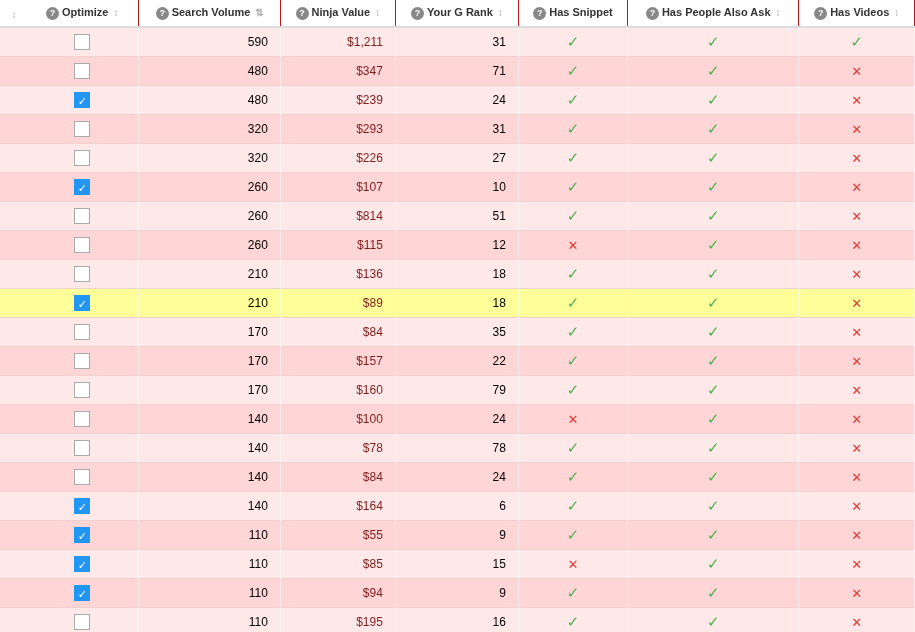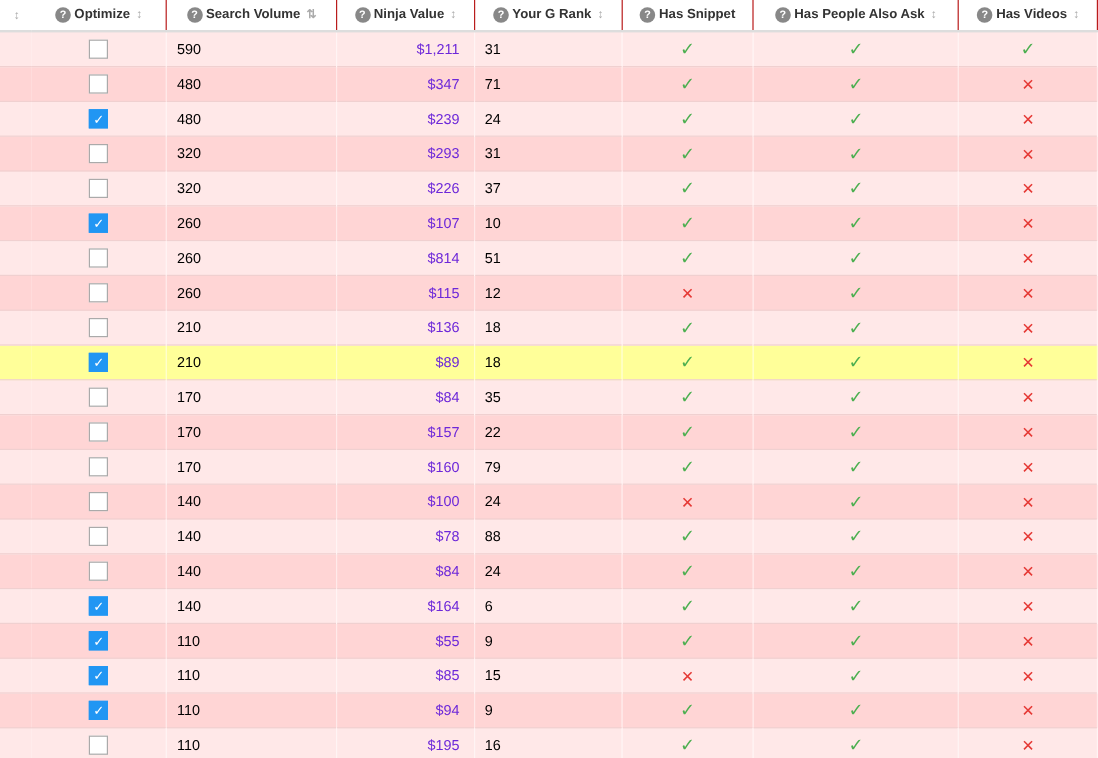--- a/index.html
+++ b/index.html
@@ -52,22 +52,22 @@
 
     tbody tr.highlighted { background: #ffff99 !important; }
 
     td {
       padding: 5px 8px;
       text-align: center;
       vertical-align: middle;
       border-right: 1px solid rgba(255,255,255,0.5);
     }
 
-    td.num { text-align: left; padding-right: 12px; }
-    td.dollar { text-align: right; padding-right: 12px; color: #6d28d9; }
+    td.num { text-align: right; padding-right: 12px; }
+    td.dollar { text-align: right; padding-right: 12px; color: #7f1d1d; }
 
     .checkbox-cell {
       width: 28px;
       text-align: center;
     }
 
     .cb {
       width: 16px;
       height: 16px;
       border: 1px solid #aaa;
@@ -179,21 +179,21 @@
         <td class="num">31</td>
         <td><span class="check-green">✓</span></td>
         <td><span class="check-green">✓</span></td>
         <td><span class="cross-red">✕</span></td>
       </tr>
       <tr>
         <td class="col-left-pad"></td>
         <td class="checkbox-cell"><div class="cb"></div></td>
         <td class="num">320</td>
         <td class="dollar">$226</td>
-        <td class="num">37</td>
+        <td class="num">27</td>
         <td><span class="check-green">✓</span></td>
         <td><span class="check-green">✓</span></td>
         <td><span class="cross-red">✕</span></td>
       </tr>
       <tr>
         <td class="col-left-pad"></td>
         <td class="checkbox-cell"><div class="cb checked"></div></td>
         <td class="num">260</td>
         <td class="dollar">$107</td>
         <td class="num">10</td>
@@ -279,21 +279,21 @@
         <td class="num">24</td>
         <td><span class="cross-red">✕</span></td>
         <td><span class="check-green">✓</span></td>
         <td><span class="cross-red">✕</span></td>
       </tr>
       <tr>
         <td class="col-left-pad"></td>
         <td class="checkbox-cell"><div class="cb"></div></td>
         <td class="num">140</td>
         <td class="dollar">$78</td>
-        <td class="num">88</td>
+        <td class="num">78</td>
         <td><span class="check-green">✓</span></td>
         <td><span class="check-green">✓</span></td>
         <td><span class="cross-red">✕</span></td>
       </tr>
       <tr>
         <td class="col-left-pad"></td>
         <td class="checkbox-cell"><div class="cb"></div></td>
         <td class="num">140</td>
         <td class="dollar">$84</td>
         <td class="num">24</td>

